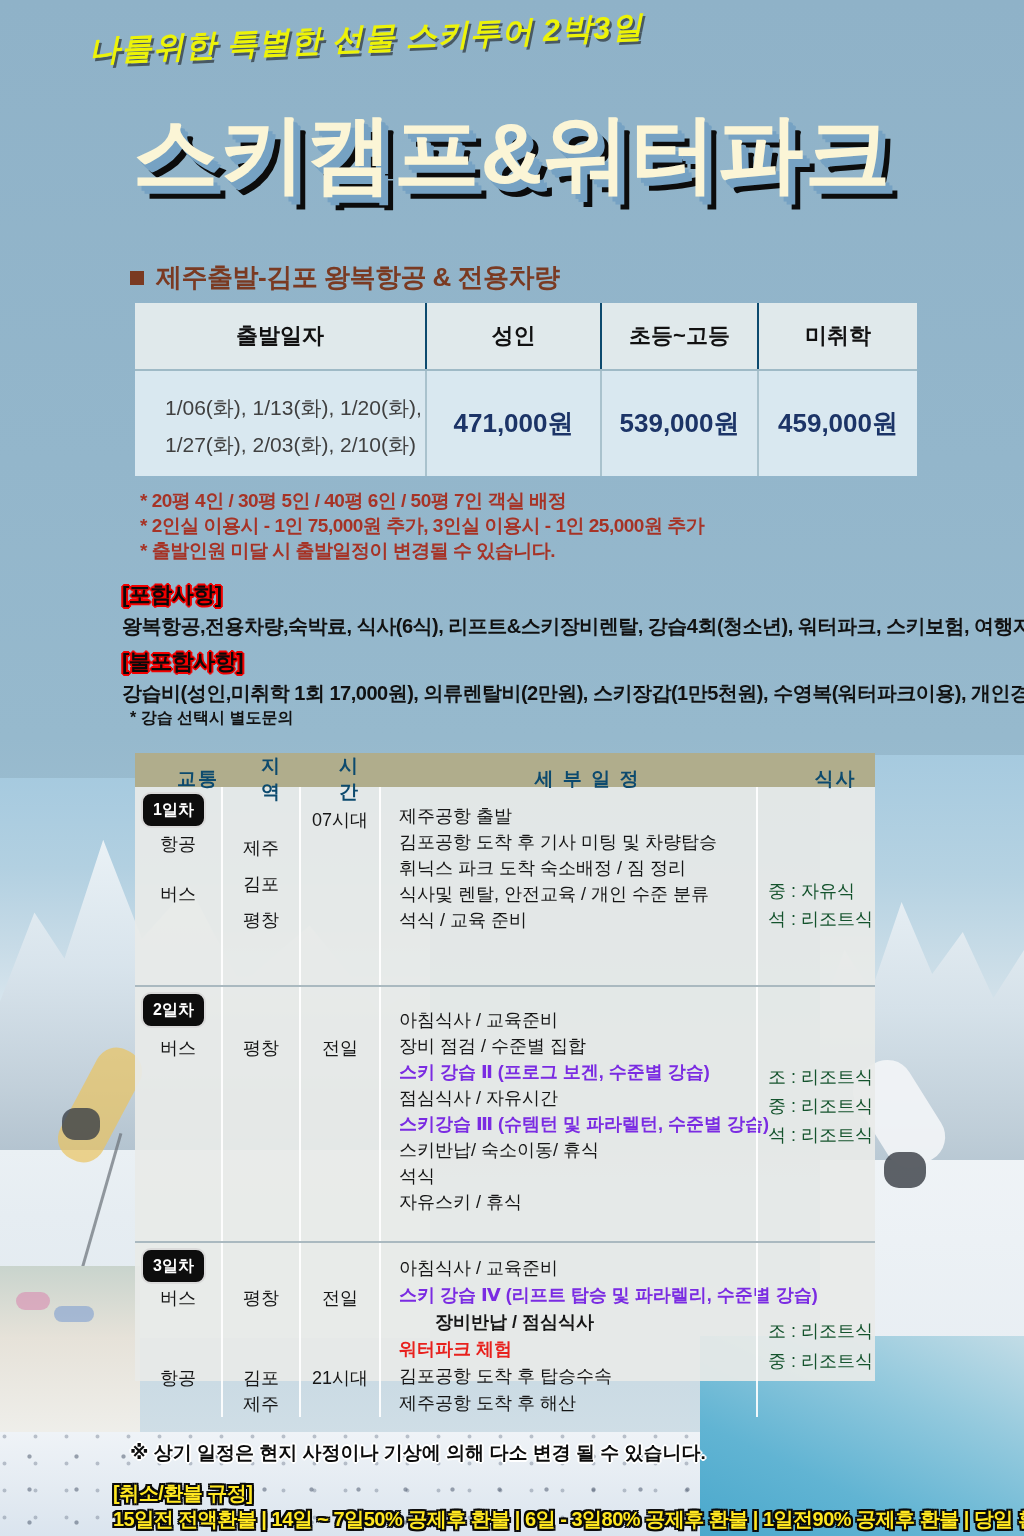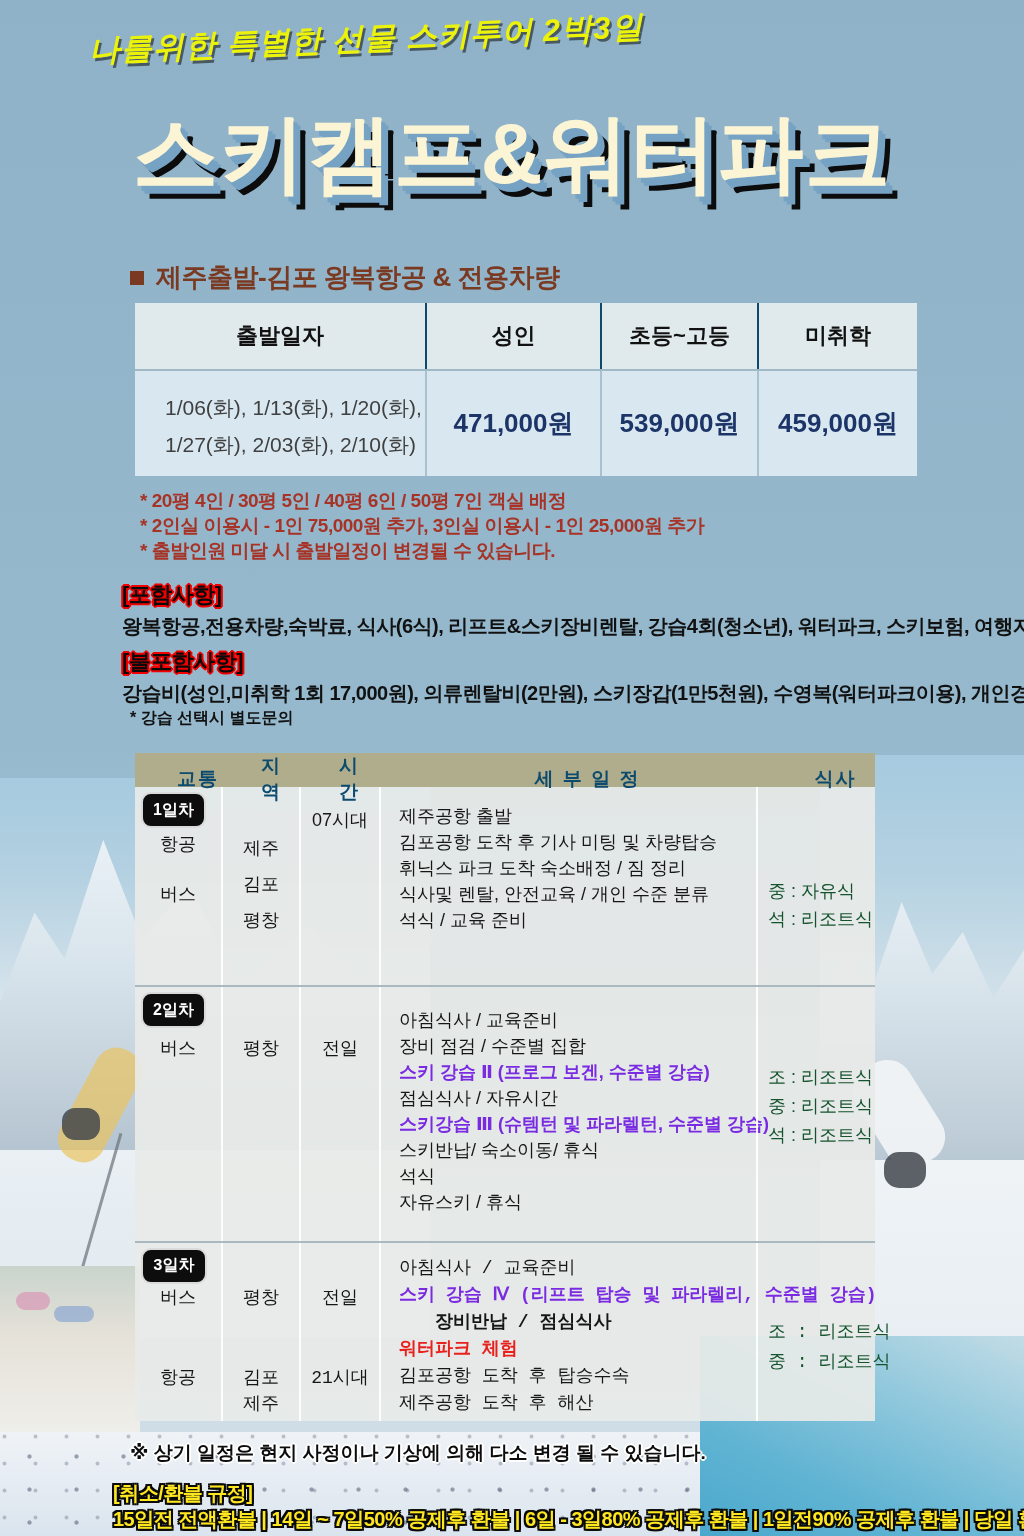--- a/index.html
+++ b/index.html
@@ -92,21 +92,21 @@
 
   
   .itin { position:absolute; left:135px; top:753px; width:740px; }
   .itin-head { display:grid; grid-template-columns:86px 78px 80px 377px 119px; height:34px;
     background:#b0ad8c; }
   .itin-head > div { display:flex; align-items:center; justify-content:center;
     font-size:19px; font-weight:700; color:#0c4a6e; letter-spacing:2px;padding-left:40px; }
   .itin-row { display:grid; grid-template-columns:86px 78px 80px 377px 119px;
     background:rgba(232,234,232,0.92); }
   .itin-row + .itin-row { border-top:2px solid #aab9c0; }
-  .row-day1 { height:198px; } .row-day2 { height:256px; } .row-day3 { height:180px;font-family:Liberation Mono, monospace; }
+  .row-day1 { height:198px; } .row-day2 { height:256px; } .row-day3 { height:140px; }
   .cell { position:relative; }
   .cell + .cell { border-left:2px solid rgba(255,255,255,0.9); }
   .badge { position:absolute; left:6px; top:5px; background:#0d0d0d; color:#fff;
     font-size:16px; font-weight:700; padding:3px 10px; border-radius:10px;
     border:2px solid rgba(255,255,255,0.85); white-space:nowrap; }
   .cstack { display:flex; flex-direction:column; align-items:center; font-size:18px;
     font-weight:500; color:#161616; line-height:26px; }
   .sline { font-size:18px; font-weight:500; color:#161616; line-height:26px; white-space:nowrap; }
   .c-sched { padding-left:18px; }
   .c-meal .mline { font-size:18px; font-weight:500; color:#14532d; white-space:nowrap; }

